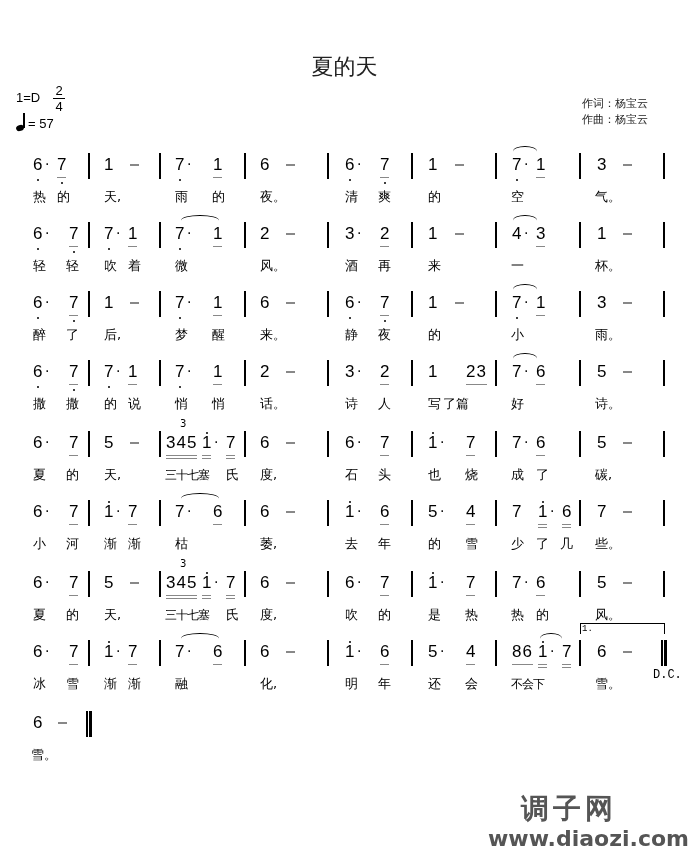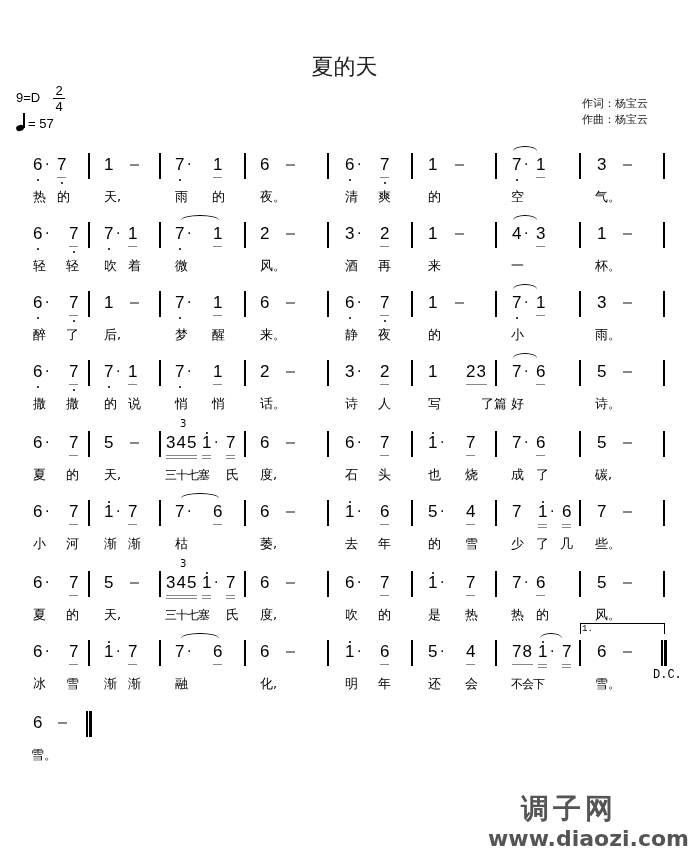--- a/index.html
+++ b/index.html
@@ -39,21 +39,21 @@
   .volta { position:absolute; border-top:1px solid #000; border-left:1px solid #000; border-right:1px solid #000; height:10px; }
   .volta span { position:absolute; left:1px; top:0; font-size:9px; font-family:"Liberation Mono",monospace; }
   .dc { position:absolute; font-family:"Liberation Mono",monospace; font-size:12px; }
   .wm1 { position:absolute; left:521px; top:790px; font-size:28px; font-weight:bold; color:#555; letter-spacing:4px; }
   .wm2 { position:absolute; left:488px; top:826px; font-size:22px; font-weight:bold; color:#555; font-family:"DejaVu Sans",sans-serif; }
 </style>
 </head>
 <body>
 
 <div class="title">夏的天</div>
-<div class="key">9=D</div>
+<div class="key">1=D</div>
 <div class="timesig">
   <span class="top">2</span>
   <span class="bot">4</span>
 </div>
 <div class="tempo">
   <span class="note">
       <span class="stem"></span>
       <span class="head"></span>
     </span>
   <span>= 57</span>
@@ -243,21 +243,21 @@
     <span class="l" style="left:33px">撒</span>
     <span class="l" style="left:66px">撒</span>
     <span class="l" style="left:104px">的</span>
     <span class="l" style="left:128px">说</span>
     <span class="l" style="left:175px">悄</span>
     <span class="l" style="left:212px">悄</span>
     <span class="l" style="left:260px">话。</span>
     <span class="l" style="left:345px">诗</span>
     <span class="l" style="left:378px">人</span>
     <span class="l" style="left:428px">写</span>
-    <span class="l" style="left:481px">了篇</span>
+    <span class="l" style="left:443px">了篇</span>
     <span class="l" style="left:511px">好</span>
     <span class="l" style="left:595px">诗。</span>
   </div>
 </div>
 
 <div class="row" style="top:433px;">
   <div class="notes">
     <span class="n" style="left:33px">6</span>
     <span class="aug" style="left:45px">·</span>
     <span class="n ul" style="left:69px">7</span>
@@ -433,21 +433,21 @@
     <span class="dash" style="left:286px"></span>
     <span class="bar" style="left:327px"></span>
     <span class="n" style="left:345px">1<span class="dot-above"></span></span>
     <span class="aug" style="left:357px">·</span>
     <span class="n ul" style="left:380px">6</span>
     <span class="bar" style="left:411px"></span>
     <span class="n" style="left:428px">5</span>
     <span class="aug" style="left:440px">·</span>
     <span class="n ul" style="left:466px">4</span>
     <span class="bar" style="left:495px"></span>
-    <span class="n ul" style="left:512px;letter-spacing:1px">78</span>
+    <span class="n ul" style="left:512px;letter-spacing:1px">86</span>
     <span class="tie" style="left:540px;width:22px"></span>
     <span class="n ul ul2" style="left:538px">1<span class="dot-above"></span></span>
     <span class="aug" style="left:550px">·</span>
     <span class="n ul ul2" style="left:562px">7</span>
     <span class="bar" style="left:579px"></span>
     <span class="n" style="left:597px">6</span>
     <span class="dash" style="left:623px"></span>
     <span class="final" style="left:661px"></span>
   </div>
   <div class="lyrics">

